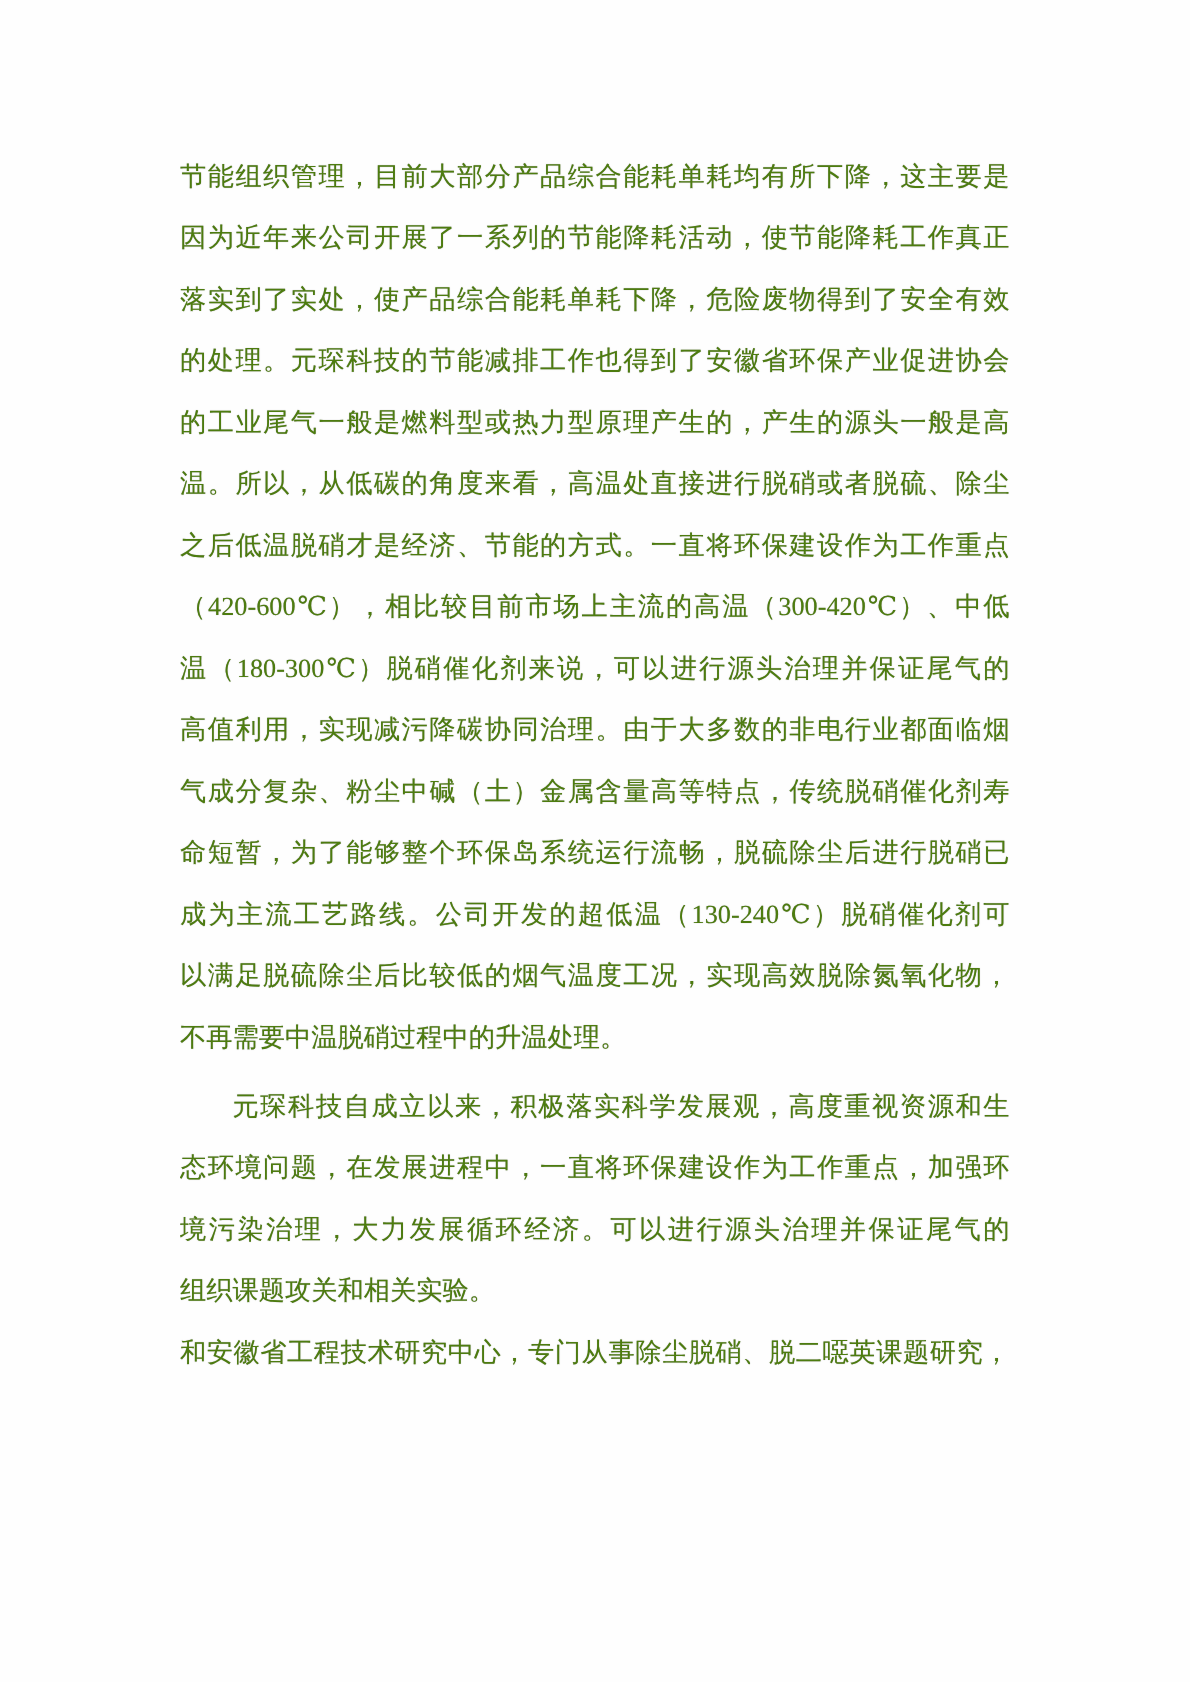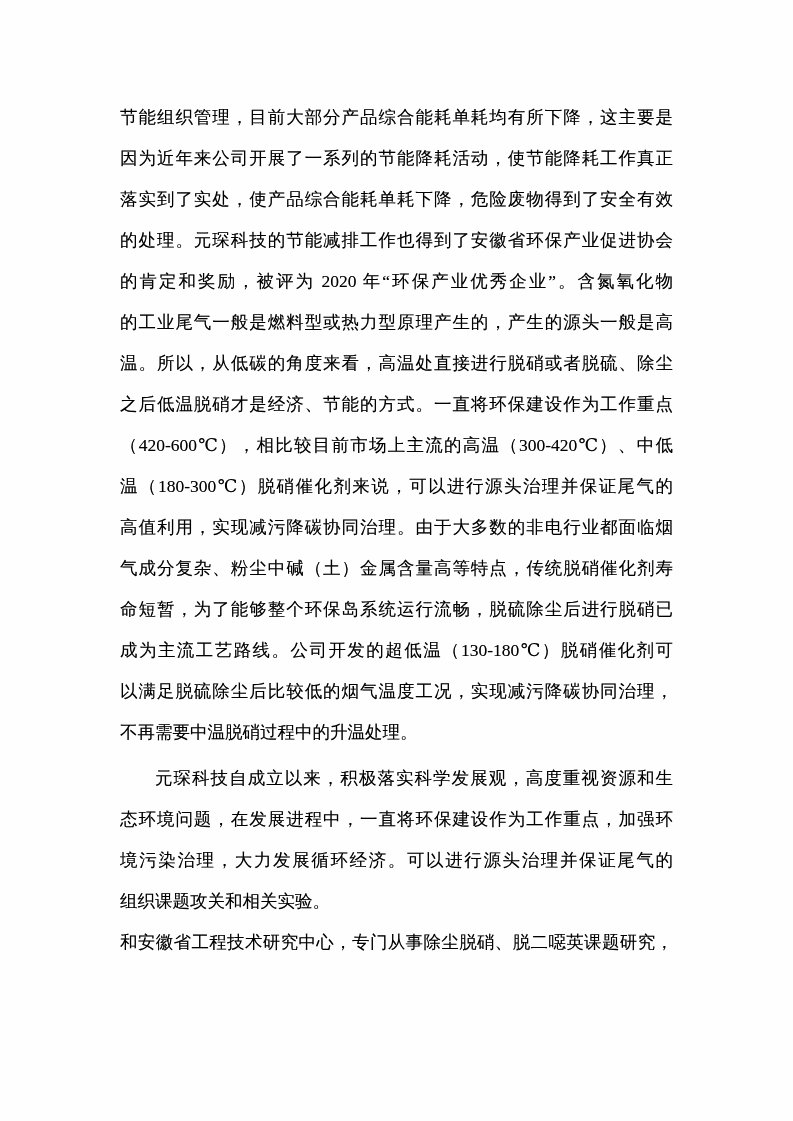--- a/index.html
+++ b/index.html
@@ -30,21 +30,21 @@
     padding: 0;
   }
   .para + .para {
     margin-top: 5px;
   }
   .line {
     font-family: "Liberation Serif", "DejaVu Serif", serif;
     font-size: 17.5px;
     line-height: 41px;
     height: 41px;
-    color: #000000;
+    color: #4d7c0f;
     text-align: justify;
     text-align-last: justify;
     text-justify: inter-character;
     text-shadow: 0 0 0.6px rgba(80,80,80,0.55);
     white-space: normal;
     overflow: hidden;
   }
   .line.last {
     text-align-last: left;
   }
@@ -56,31 +56,30 @@
 <body>
 
 <div class="page" style="background: rgb(254, 254, 254); color: rgb(46, 46, 46);">
   <div class="textblock">
 
     <div class="para">
       <div class="line">节能组织管理，目前大部分产品综合能耗单耗均有所下降，这主要是</div>
       <div class="line">因为近年来公司开展了一系列的节能降耗活动，使节能降耗工作真正</div>
       <div class="line">落实到了实处，使产品综合能耗单耗下降，危险废物得到了安全有效</div>
       <div class="line">的处理。元琛科技的节能减排工作也得到了安徽省环保产业促进协会</div>
-      <div class="line">的肯定和奖励，被评为 2020 年“环保产业优秀企业”。含氮氧化物</div>
       <div class="line">的工业尾气一般是燃料型或热力型原理产生的，产生的源头一般是高</div>
       <div class="line">温。所以，从低碳的角度来看，高温处直接进行脱硝或者脱硫、除尘</div>
       <div class="line">之后低温脱硝才是经济、节能的方式。一直将环保建设作为工作重点</div>
       <div class="line">（420-600℃），相比较目前市场上主流的高温（300-420℃）、中低</div>
       <div class="line">温（180-300℃）脱硝催化剂来说，可以进行源头治理并保证尾气的</div>
       <div class="line">高值利用，实现减污降碳协同治理。由于大多数的非电行业都面临烟</div>
       <div class="line">气成分复杂、粉尘中碱（土）金属含量高等特点，传统脱硝催化剂寿</div>
       <div class="line">命短暂，为了能够整个环保岛系统运行流畅，脱硫除尘后进行脱硝已</div>
-      <div class="line">成为主流工艺路线。公司开发的超低温（130-180℃）脱硝催化剂可</div>
-      <div class="line">以满足脱硫除尘后比较低的烟气温度工况，实现减污降碳协同治理，</div>
+      <div class="line">成为主流工艺路线。公司开发的超低温（130-240℃）脱硝催化剂可</div>
+      <div class="line">以满足脱硫除尘后比较低的烟气温度工况，实现高效脱除氮氧化物，</div>
       <div class="line last">不再需要中温脱硝过程中的升温处理。</div>
     </div>
 
     <div class="para">
       <div class="line indent">元琛科技自成立以来，积极落实科学发展观，高度重视资源和生</div>
       <div class="line">态环境问题，在发展进程中，一直将环保建设作为工作重点，加强环</div>
       <div class="line">境污染治理，大力发展循环经济。可以进行源头治理并保证尾气的</div>
       <div class="line last">组织课题攻关和相关实验。</div>
       <div class="line">和安徽省工程技术研究中心，专门从事除尘脱硝、脱二噁英课题研究，</div>
     </div>

